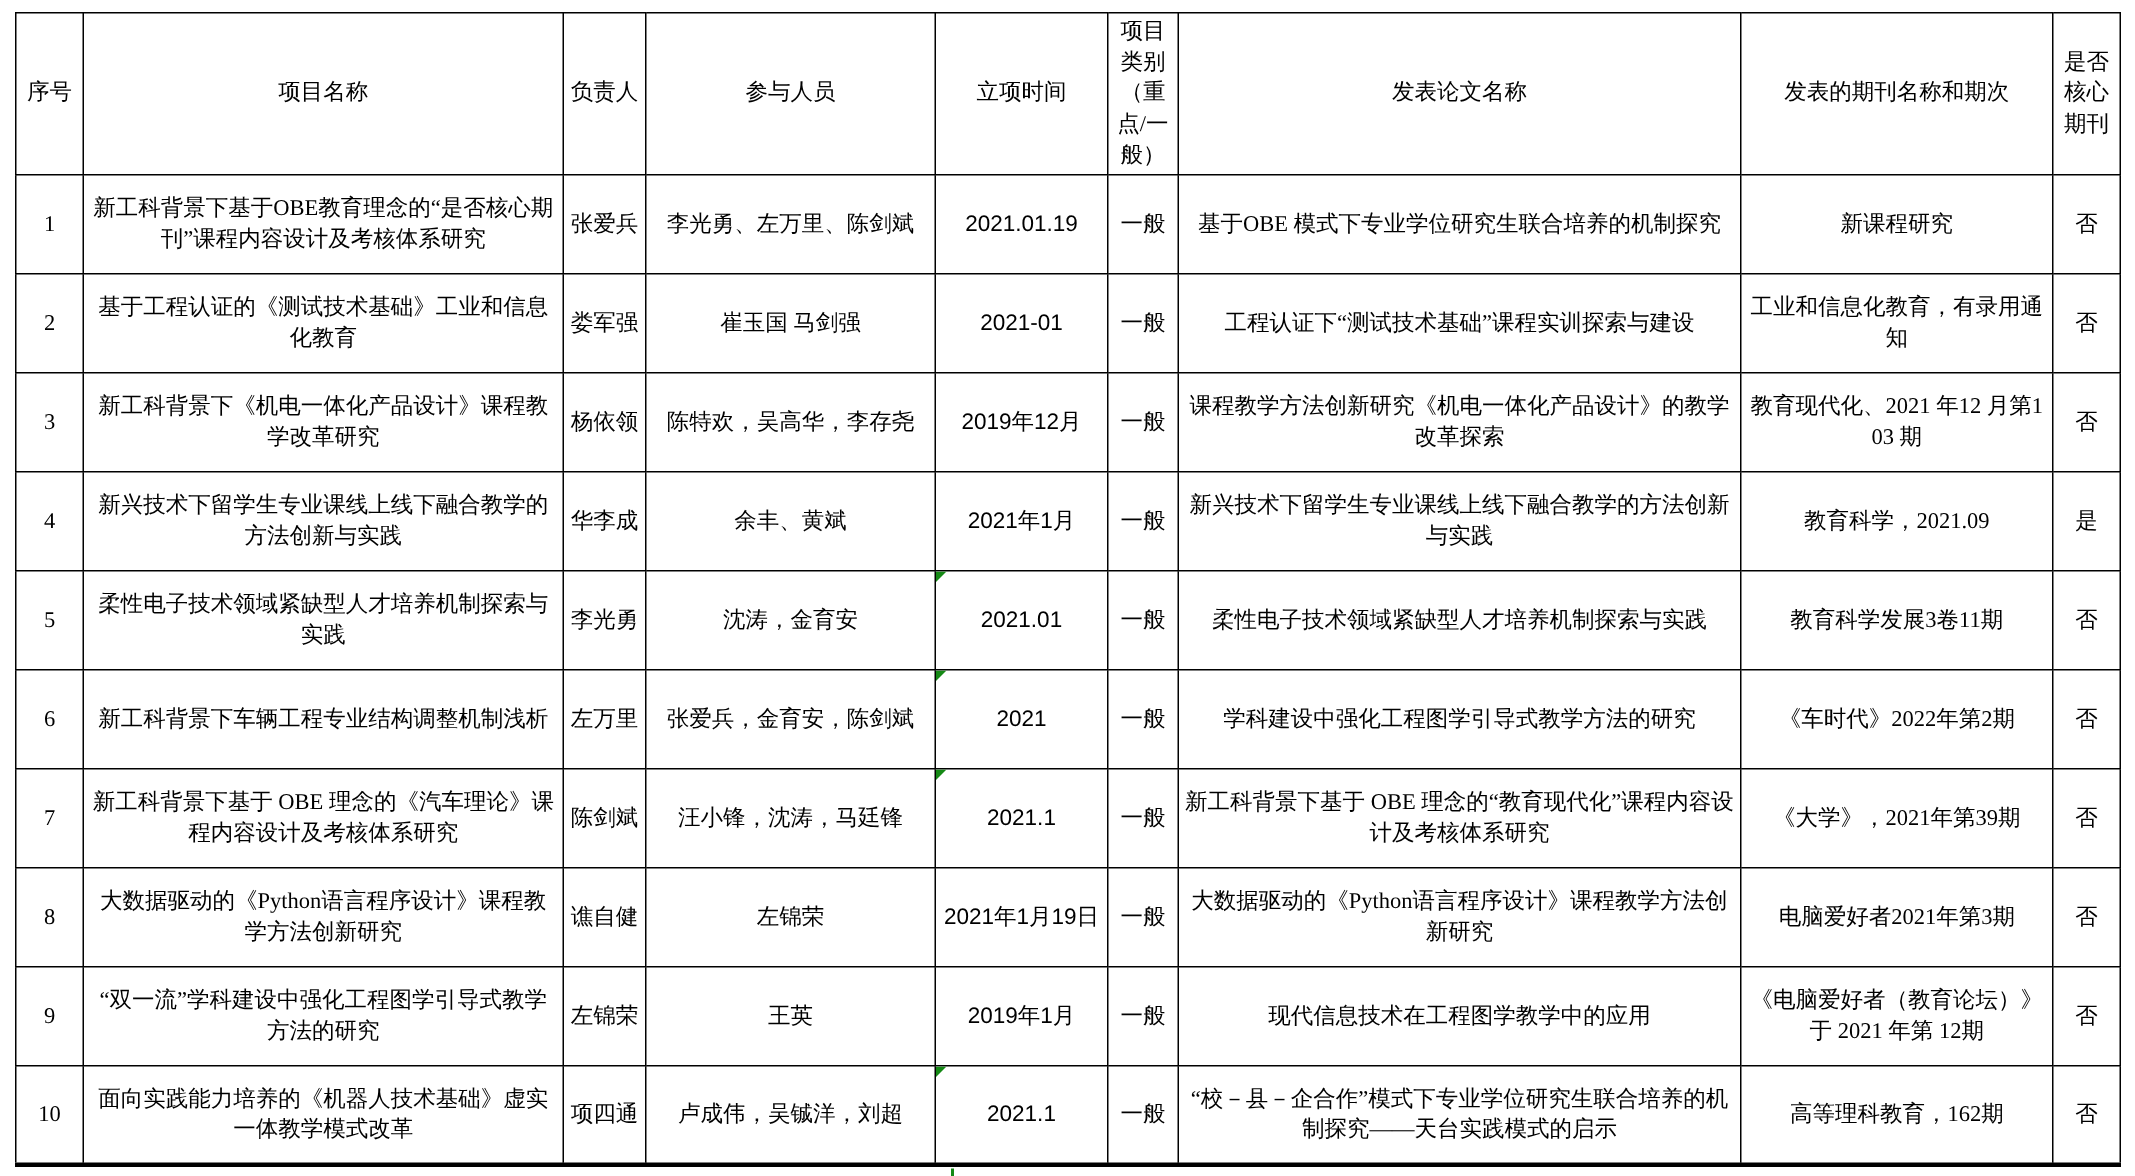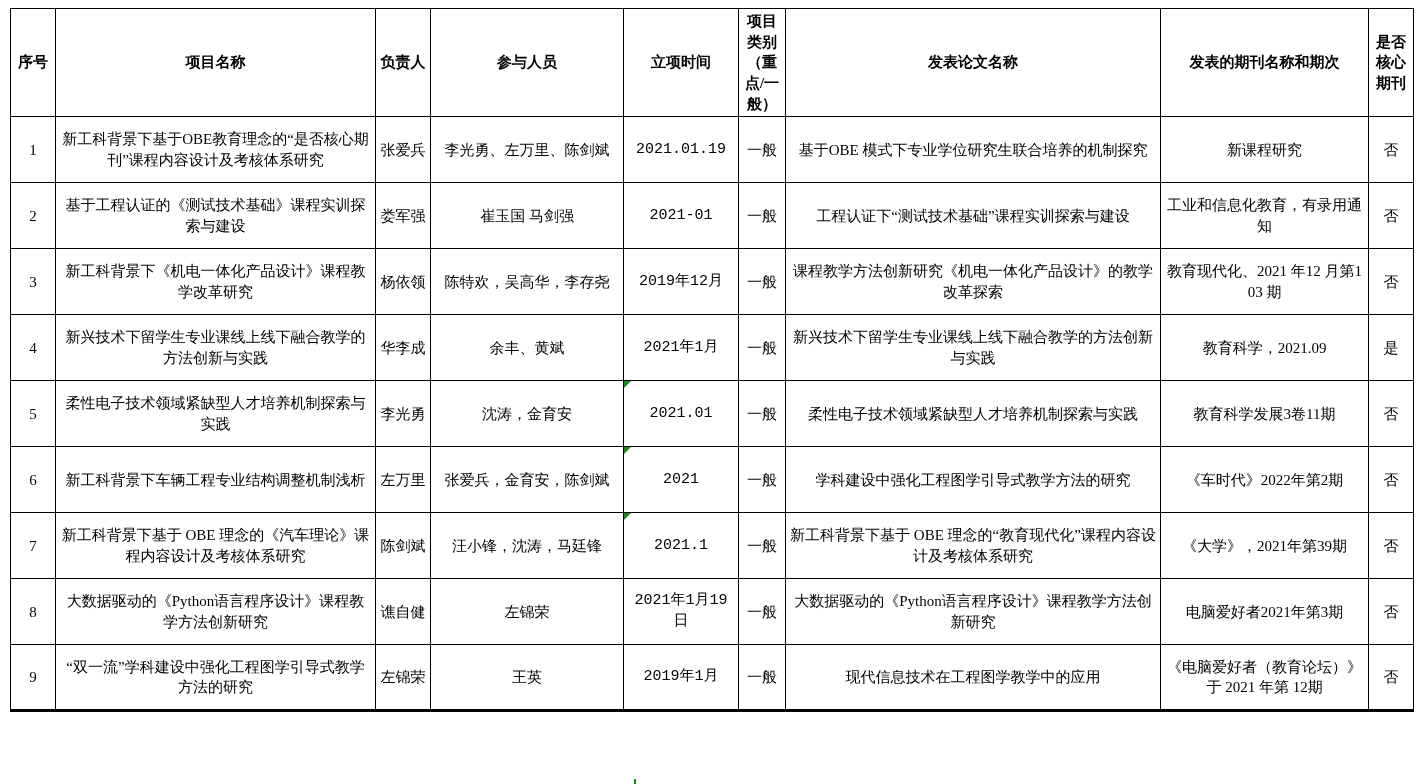--- a/index.html
+++ b/index.html
@@ -32,24 +32,24 @@
     font-size: 15px;
     line-height: 1.38;
     padding: 2px 4px;
     overflow: hidden;
     word-break: break-all;
     position: relative;
   }
   table.grid { border-bottom: 3px solid #000000; }
   thead tr { height: 107px; }
   tbody tr { height: 66px; }
-  th { font-weight: bold; }
+  th { font-weight: normal; }
   th.col-cat  { padding: 2px 7px; }
   th.col-core { padding: 2px 0;  }
-  td.col-time { font-family: Liberation Mono, monospace; }
+  td.col-time { font-family: Liberation Sans, sans-serif; }
   .flag {
     position: absolute;
     left: 0;
     top: 0;
     width: 0;
     height: 0;
     border-top: 7px solid #158915;
     border-right: 7px solid transparent;
   }
   .below-flag {
@@ -97,21 +97,21 @@
           <td class="col-leader">张爱兵</td>
           <td class="col-members">李光勇、左万里、陈剑斌</td>
           <td class="col-time">2021.01.19</td>
           <td class="col-cat">一般</td>
           <td class="col-paper">基于OBE 模式下专业学位研究生联合培养的机制探究</td>
           <td class="col-journal">新课程研究</td>
           <td class="col-core">否</td>
         </tr>
         <tr>
           <td class="col-no">2</td>
-          <td class="col-project">基于工程认证的《测试技术基础》课程实训探索与建设</td>
+          <td class="col-project">基于工程认证的《测试技术基础》工业和信息化教育</td>
           <td class="col-leader">娄军强</td>
           <td class="col-members">崔玉国 马剑强</td>
           <td class="col-time">2021-01</td>
           <td class="col-cat">一般</td>
           <td class="col-paper">工程认证下“测试技术基础”课程实训探索与建设</td>
           <td class="col-journal">工业和信息化教育，有录用通知</td>
           <td class="col-core">否</td>
         </tr>
         <tr>
           <td class="col-no">3</td>
@@ -181,18 +181,29 @@
         </tr>
         <tr>
           <td class="col-no">9</td>
           <td class="col-project">“双一流”学科建设中强化工程图学引导式教学方法的研究</td>
           <td class="col-leader">左锦荣</td>
           <td class="col-members">王英</td>
           <td class="col-time">2019年1月</td>
           <td class="col-cat">一般</td>
           <td class="col-paper">现代信息技术在工程图学教学中的应用</td>
           <td class="col-journal">《电脑爱好者（教育论坛）》于 2021 年第 12期</td>
+          <td class="col-core">否</td>
+        </tr>
+        <tr>
+          <td class="col-no">10</td>
+          <td class="col-project">面向实践能力培养的《机器人技术基础》虚实一体教学模式改革</td>
+          <td class="col-leader">项四通</td>
+          <td class="col-members">卢成伟，吴铖洋，刘超</td>
+          <td class="col-time">2021.1<span class="flag"></span></td>
+          <td class="col-cat">一般</td>
+          <td class="col-paper">“校－县－企合作”模式下专业学位研究生联合培养的机制探究——天台实践模式的启示</td>
+          <td class="col-journal">高等理科教育，162期</td>
           <td class="col-core">否</td>
         </tr>
       </tbody>
   </table>
   <div class="below-flag"></div>
 </div>
 
 </body></html>

